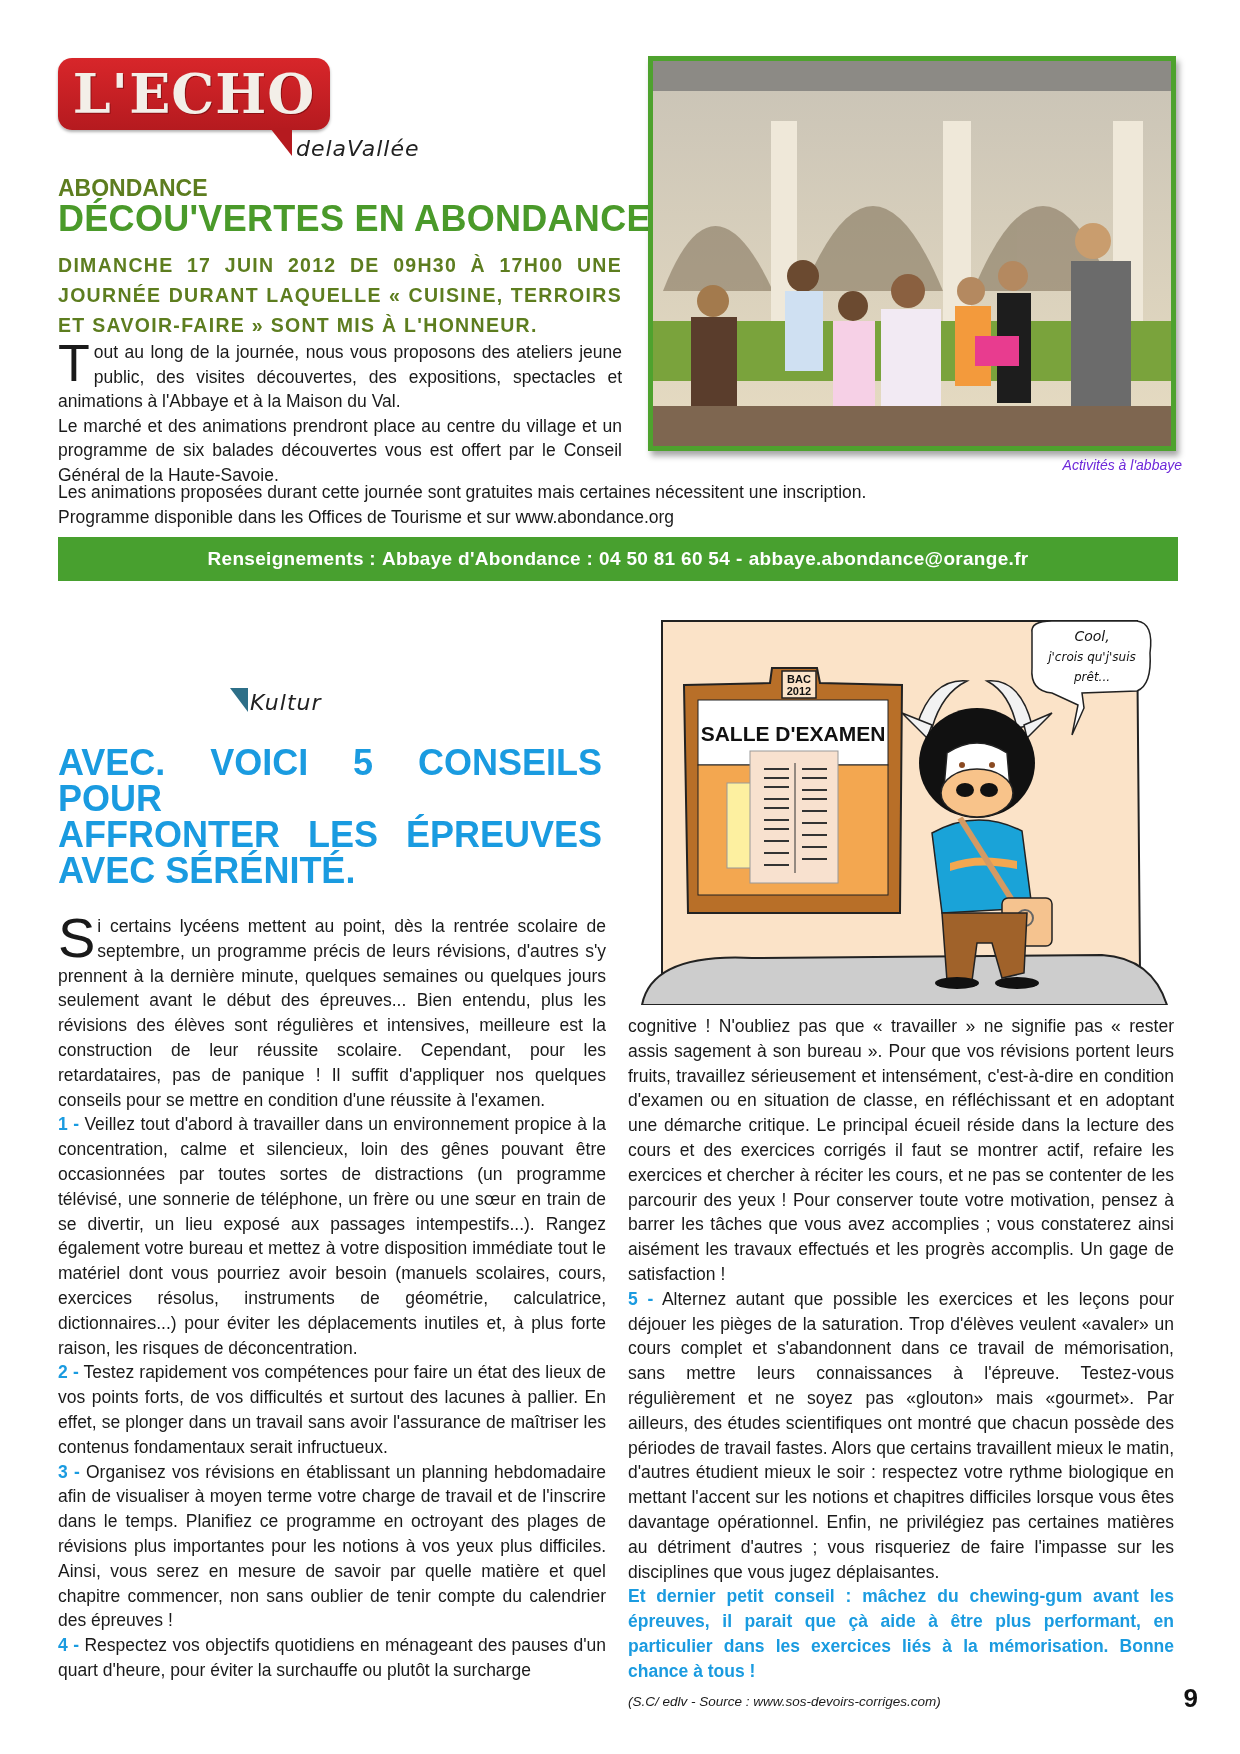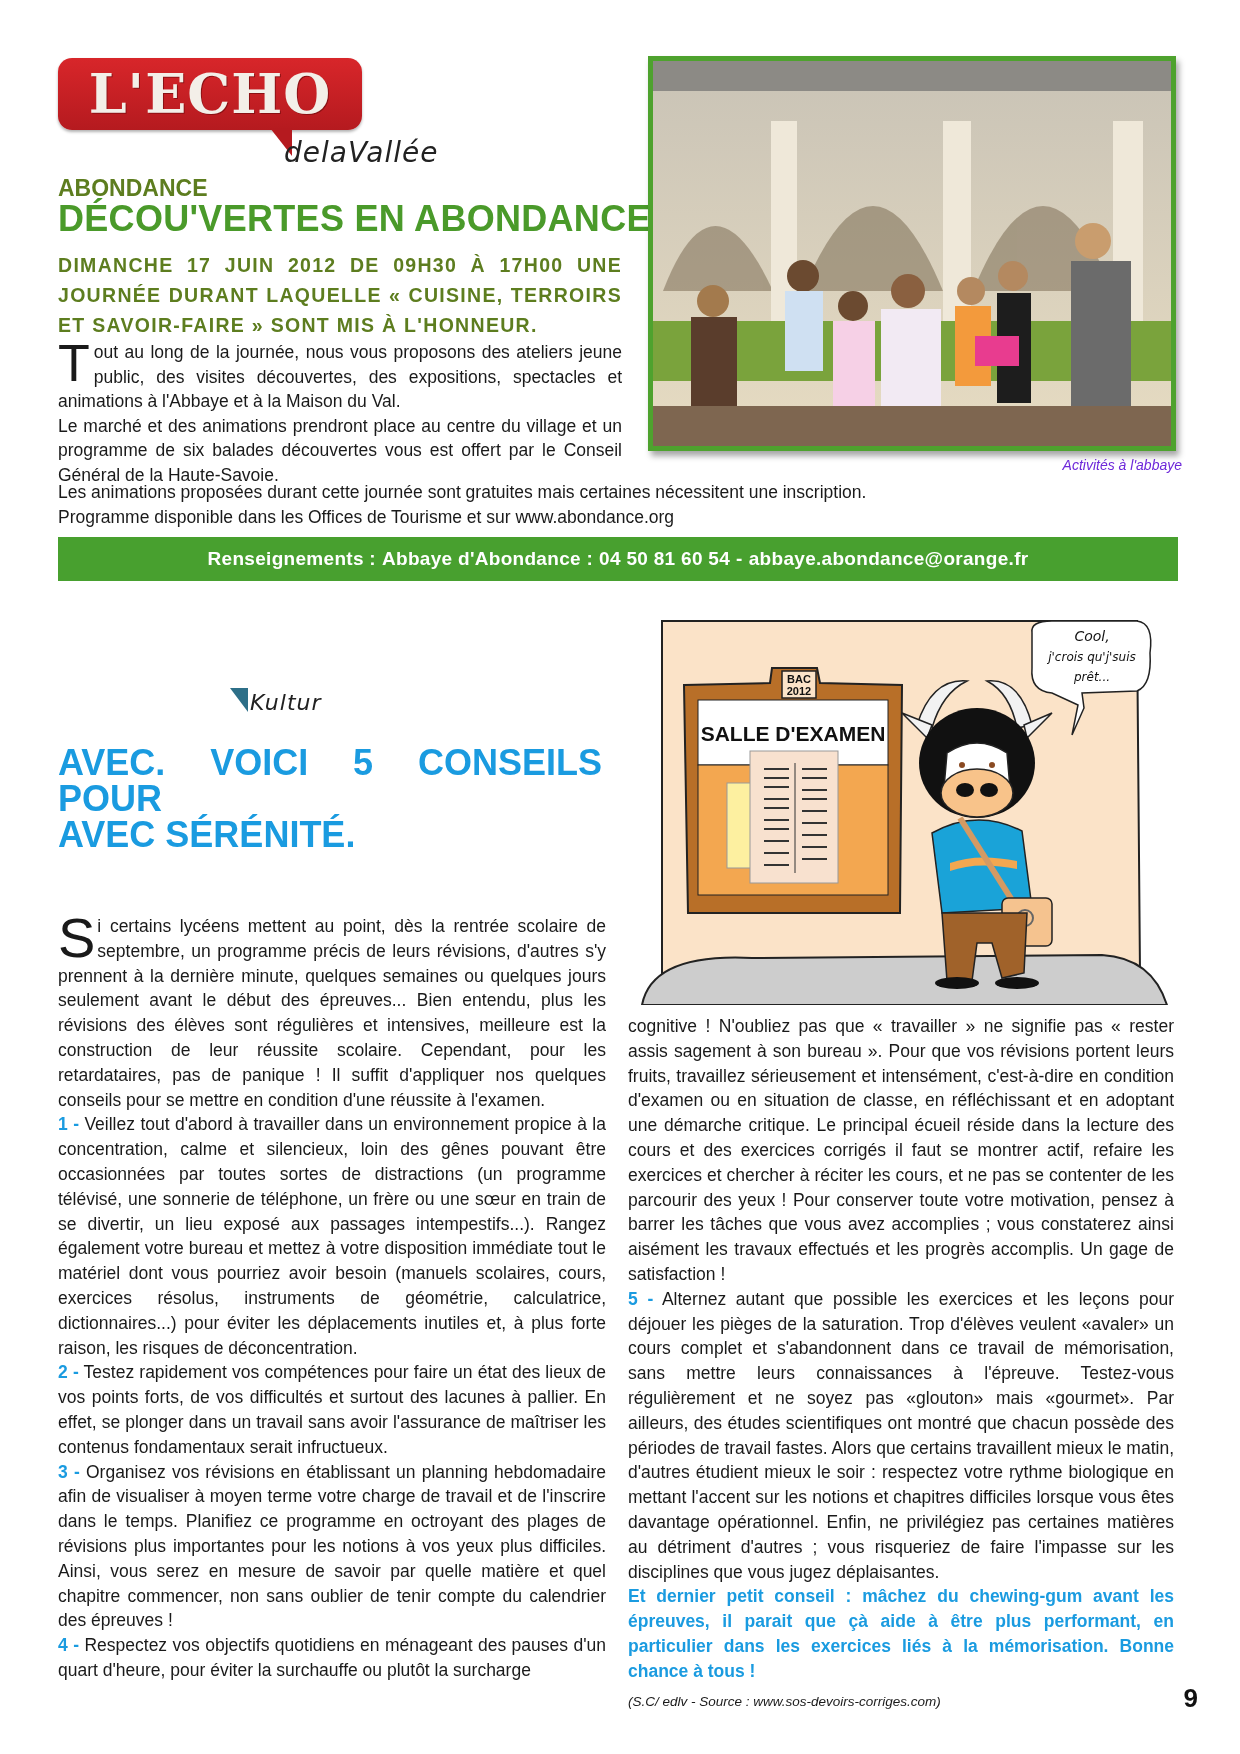--- a/index.html
+++ b/index.html
@@ -14,28 +14,28 @@
     font-family: "DejaVu Serif", "Liberation Serif", serif; font-weight: bold;
     color: #f3efe8; letter-spacing: 1px;
   }
   .logo-tail { position: absolute; width: 0; height: 0; }
   .logo-sub {
     position: absolute; font-family: "DejaVu Sans", sans-serif; font-style: italic;
     color: #222; letter-spacing: 1px;
   }
   #logo-echo-vallee { left: 58px; top: 58px; width: 430px; height: 100px; }
   #logo-echo-vallee .logo-bubble {
-    width: 304px; height: 72px; background: linear-gradient(#d8262a, #b51a1f);
+    width: 272px; height: 72px; background: linear-gradient(#d8262a, #b51a1f);
     font-size: 54px; text-shadow: 1px 1px 0 #8a1114; box-shadow: 0 2px 3px rgba(0,0,0,.3);
   }
   #logo-echo-vallee .logo-tail {
     left: 212px; top: 70px; border-left: 22px solid transparent; border-right: 0 solid transparent;
     border-top: 28px solid #b51a1f;
   }
-  #logo-echo-vallee .logo-sub { left: 226px; top: 78px; font-size: 28px; }
+  #logo-echo-vallee .logo-sub { left: 238px; top: 78px; font-size: 22px; }
 
   #logo-echo-kultur { left: 58px; top: 618px; width: 340px; height: 100px; }
   #logo-echo-kultur .logo-bubble {
     width: 200px; height: 72px; background: linear-gradient(#6cb8d0, #2d6f88);
     font-size: 50px; text-shadow: 1px 1px 0 #1e4d60; box-shadow: 0 2px 3px rgba(0,0,0,.3);
   }
   #logo-echo-kultur .logo-tail {
     left: 172px; top: 70px; border-left: 18px solid transparent;
     border-top: 24px solid #2d6f88;
   }
@@ -168,20 +168,21 @@
   <span>abbaye.abondance@orange.fr</span>
 </div>
 
 <div id="logo-echo-kultur" class="logo">
   <div class="logo-tail"></div>
   <div class="logo-sub">Kultur</div>
 </div>
 
 <h2 id="a2-title">
   <span class="line">AVEC. VOICI 5 CONSEILS POUR</span>
+  <span class="line">AFFRONTER LES ÉPREUVES</span>
   <span class="line">AVEC SÉRÉNITÉ.</span>
 </h2>
 
 <div id="cartoon">
   <svg viewBox="0 0 560 392">
 
     <path d="M30 8 L505 8 L508 360 L30 360 Z" fill="#fbe3c8" stroke="#222" stroke-width="2"></path>
 
     <path d="M10 392 Q20 340 120 345 L470 342 Q520 345 535 392 Z" fill="#cdcdcd" stroke="#222" stroke-width="2"></path>
 

